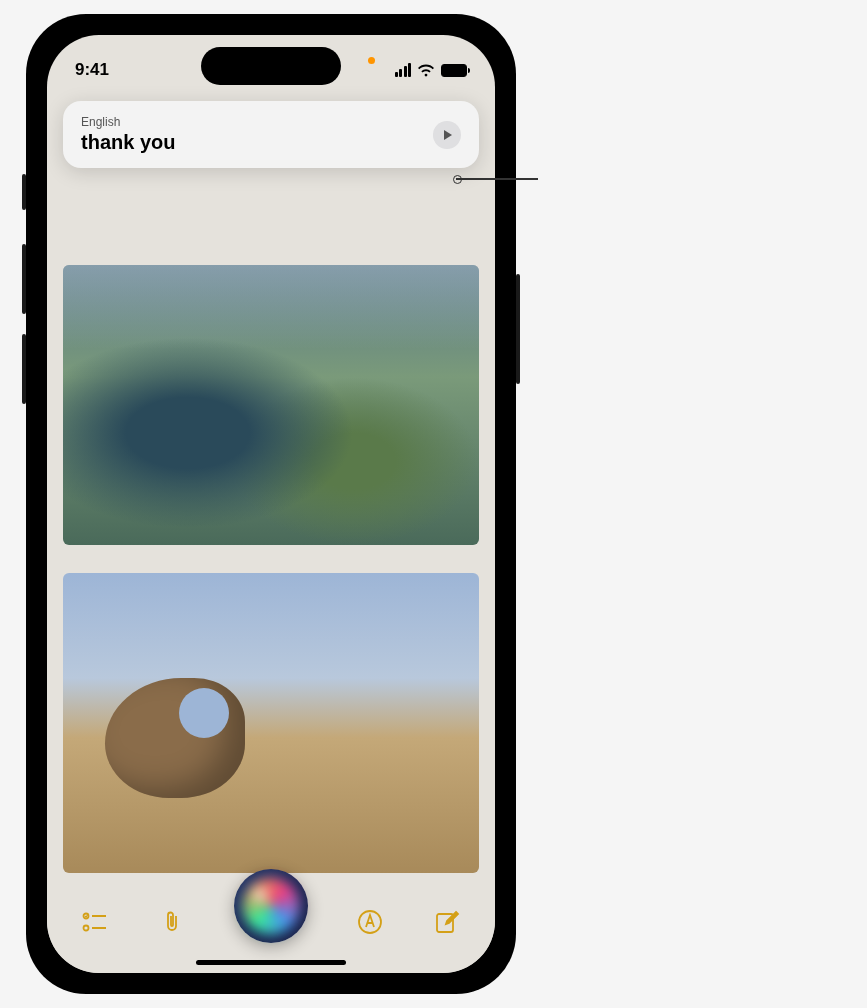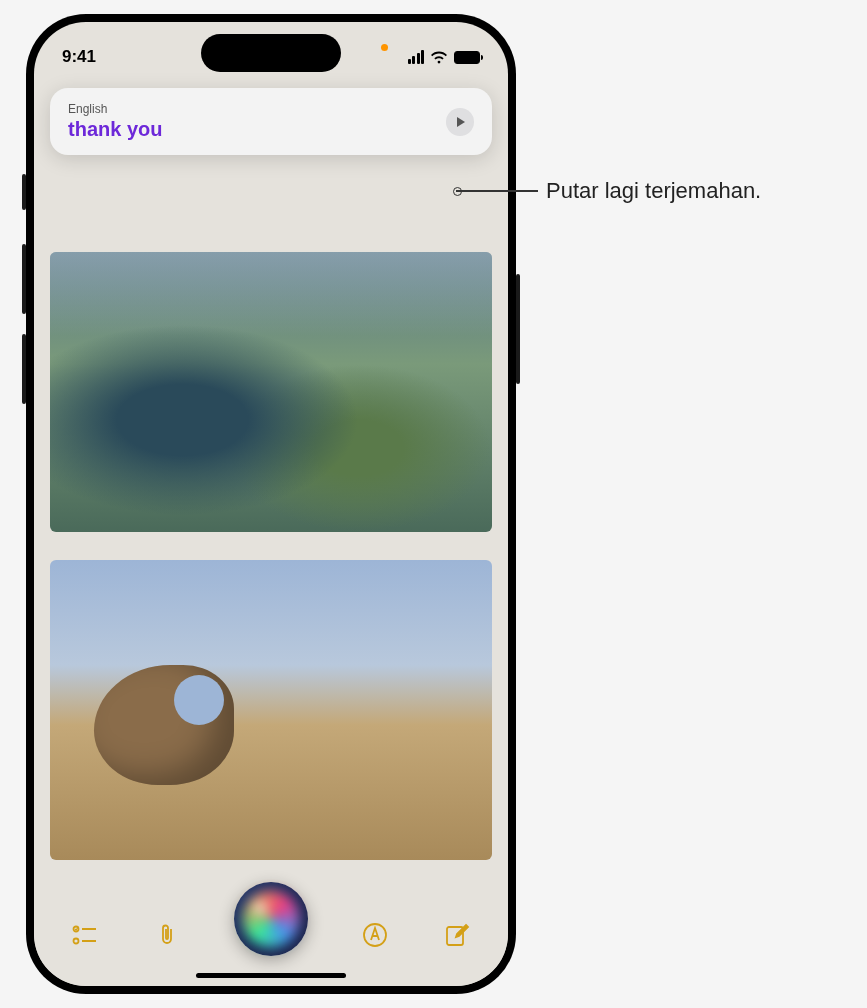--- a/index.html
+++ b/index.html
@@ -15,21 +15,21 @@
       position: relative;
       display: flex;
     }
     .phone-frame {
       position: relative;
       width: 490px;
       height: 980px;
       margin: 14px 0 0 26px;
       background: #000;
       border-radius: 60px;
-      padding: 8px;
+      padding: 21px;
     }
     .screen {
       width: 100%;
       height: 100%;
       background: #e5e2dc;
       border-radius: 52px;
       overflow: hidden;
       position: relative;
     }
     .dynamic-island {
@@ -139,21 +139,21 @@
       color: #555;
       margin-bottom: 2px;
     }
     .lang-label.tgt {
       color: #0aa5b5;
       font-weight: 500;
     }
     .trans-text-src {
       font-size: 20px;
       font-weight: 600;
-      color: #6d28d9;
+      color: #000000;
     }
     .trans-text-tgt {
       font-size: 22px;
       color: #0aa5b5;
       font-weight: 400;
     }
     .trans-roman {
       font-size: 14px;
       color: #8cc5cc;
       margin-top: 2px;
@@ -408,14 +408,13 @@
         </svg>
       </div>
     </div>
 
     <div class="home-indicator"></div>
   </div>
 </div>
 
 <div class="callout">
   <div class="callout-line"></div>
-  <div class="callout-text">Putar lagi terjemahan.</div>
 </div>
 
 </body></html>

